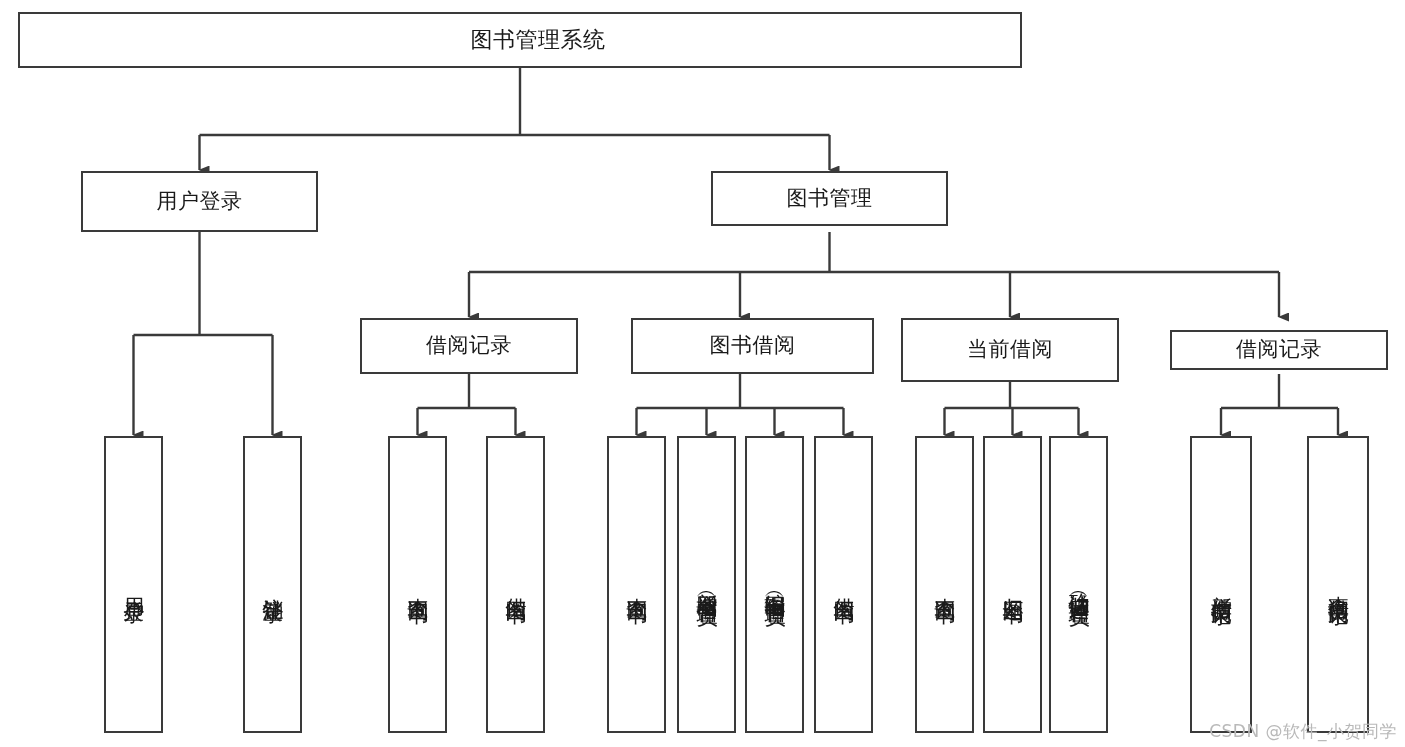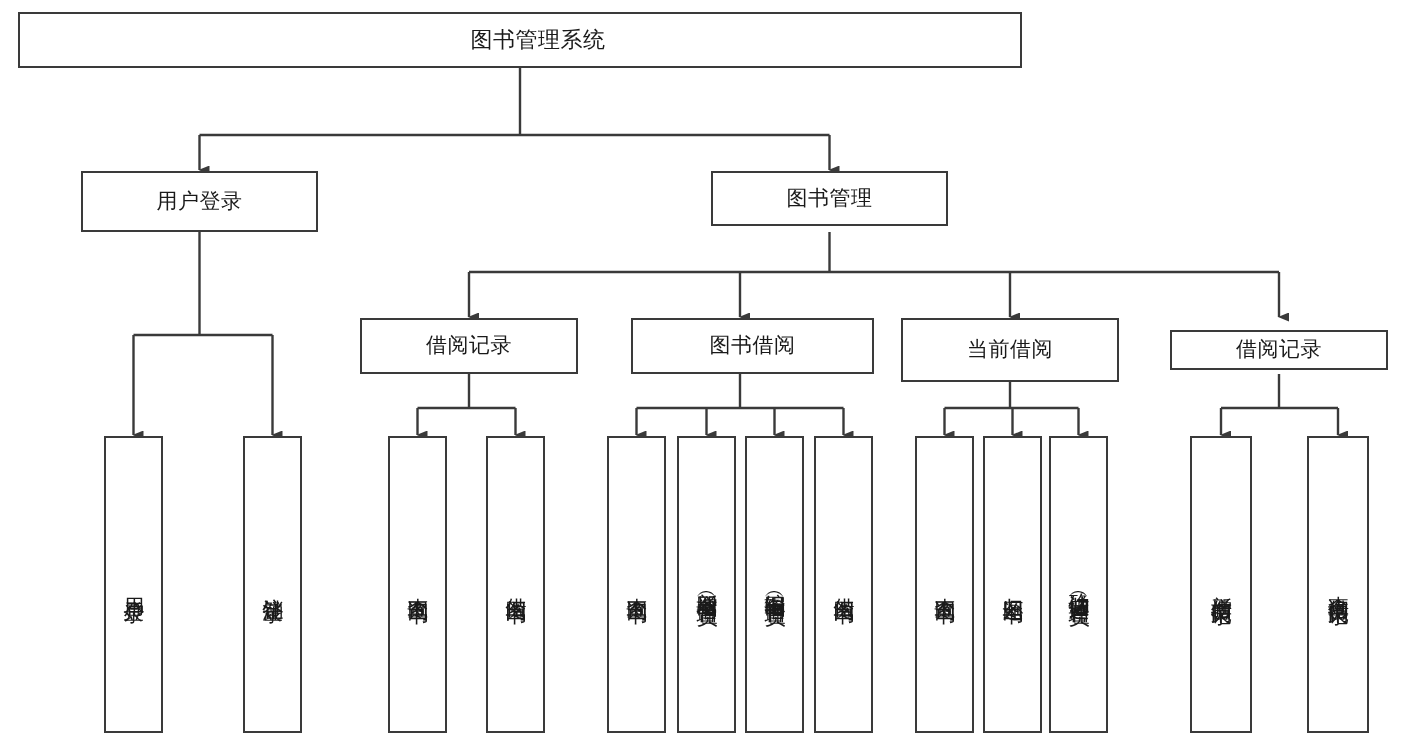--- a/index.html
+++ b/index.html
@@ -181,13 +181,14 @@
         <span class="label">确认归还（管理员）</span>
       </div>
       <div class="node vert" style="left: 1190px; top: 436px; width: 62px; height: 297px;">
         <span class="label">新增借阅记录</span>
       </div>
       <div class="node vert" style="left: 1307px; top: 436px; width: 62px; height: 297px;">
         <span class="label">查询借阅记录</span>
       </div>
     </div>
 
+  <div id="watermark">CSDN @软件_小贺同学</div>
 </div>
 
 </body></html>

